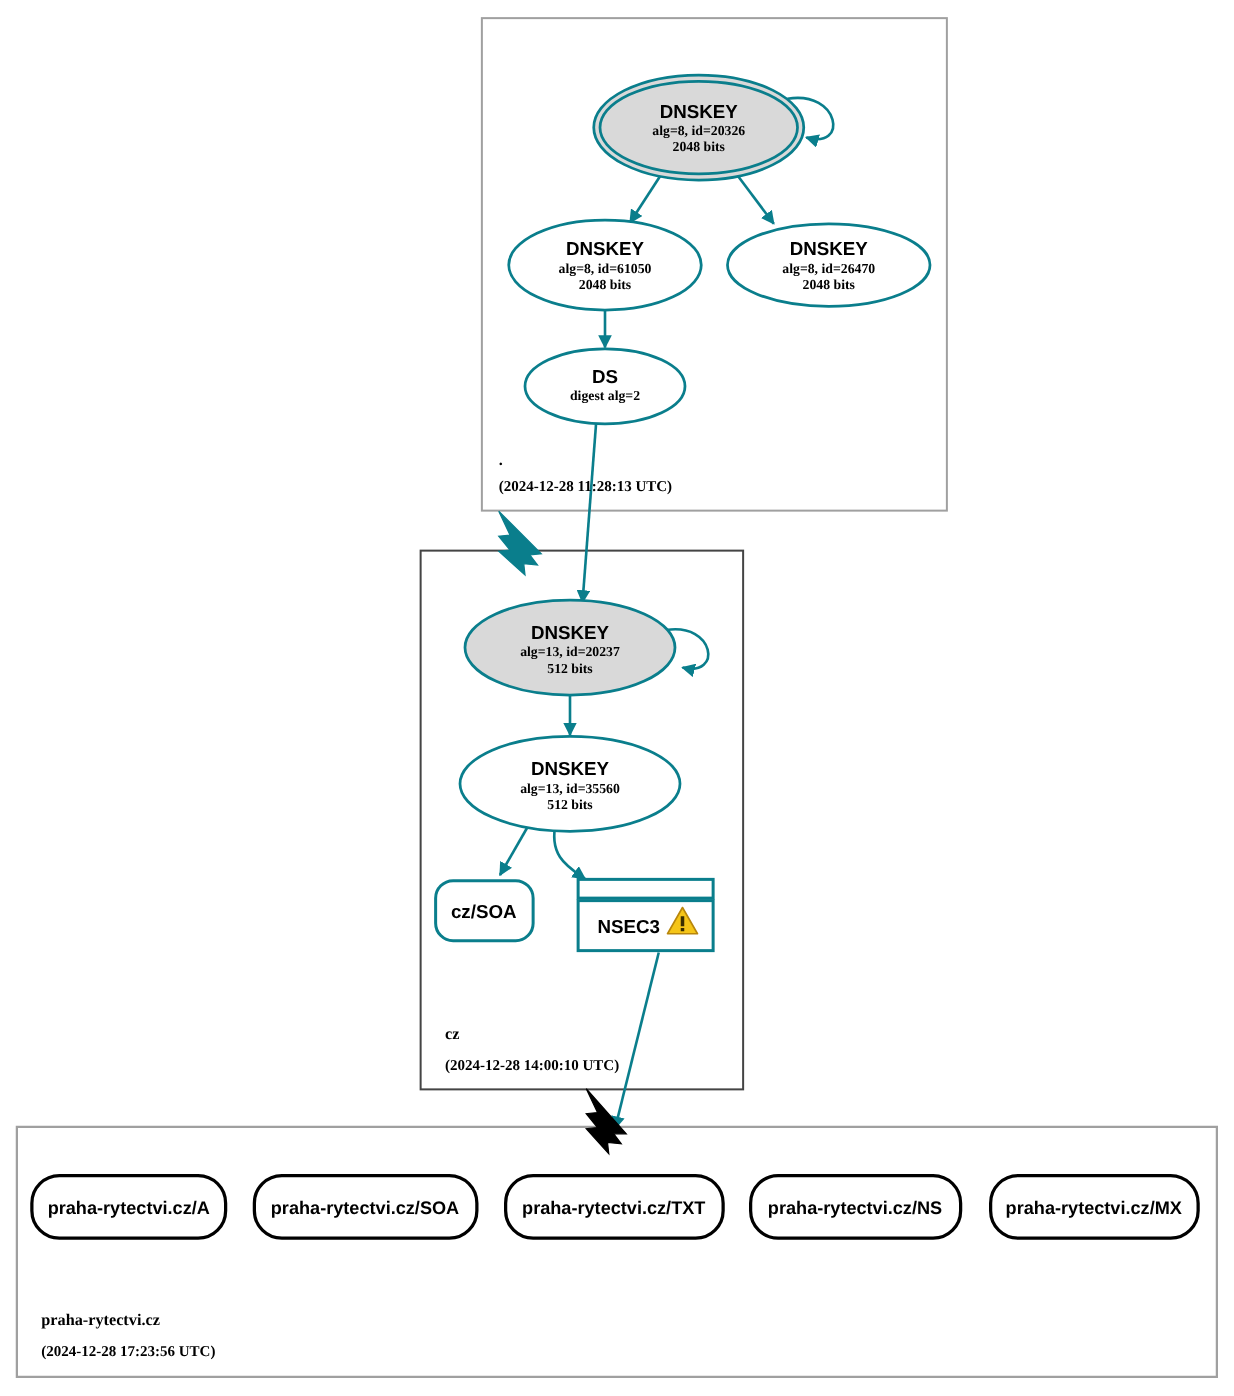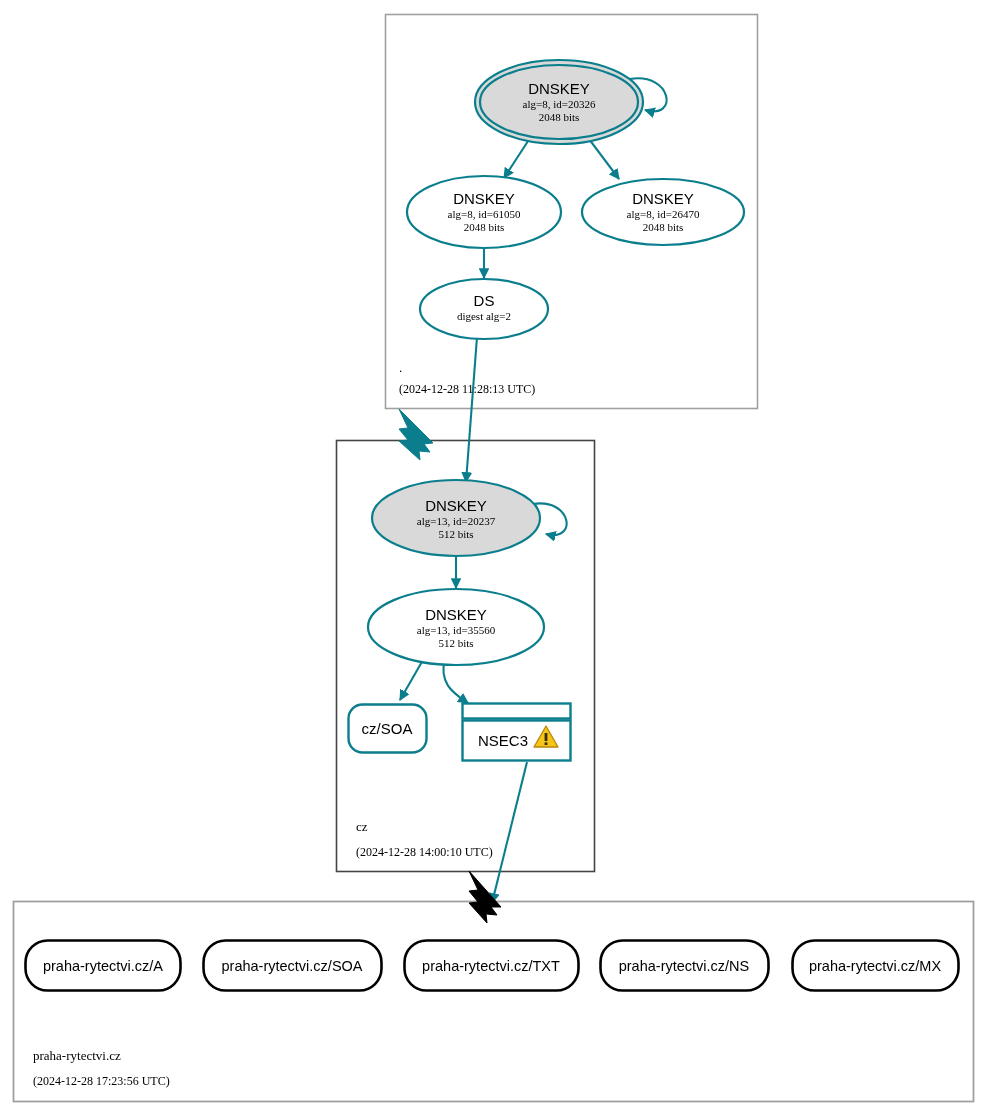--- a/index.html
+++ b/index.html
@@ -1,17 +1,17 @@
 <!DOCTYPE html>
 <html><head>
 <meta charset="utf-8">
 <style>
   html,body{margin:0;padding:0;background:#ffffff;}
   body{font-family:"Liberation Sans",sans-serif;}
-  #stage{position:relative;width:987px;height:1117px;overflow:hidden;background:#fff;}
+  #stage{position:relative;width:987px;height:1117px;overflow:hidden;background:#fff;font-weight:bold;}
   #stage svg{position:absolute;left:0;top:0;}
   .zone-rect{fill:none;}
   .node-label-main{font-family:"Liberation Sans",sans-serif;font-size:15px;fill:#000;}
   .node-label-sub{font-family:"Liberation Serif",serif;font-size:11px;fill:#000;}
   .zone-name{font-family:"Liberation Serif",serif;font-size:13px;fill:#000;}
   .zone-time{font-family:"Liberation Serif",serif;font-size:12px;fill:#000;}
   .rr-label{font-family:"Liberation Sans",sans-serif;font-size:14.5px;fill:#000;}
   .box-label{font-family:"Liberation Sans",sans-serif;font-size:15px;fill:#000;}
 </style>
 </head>

